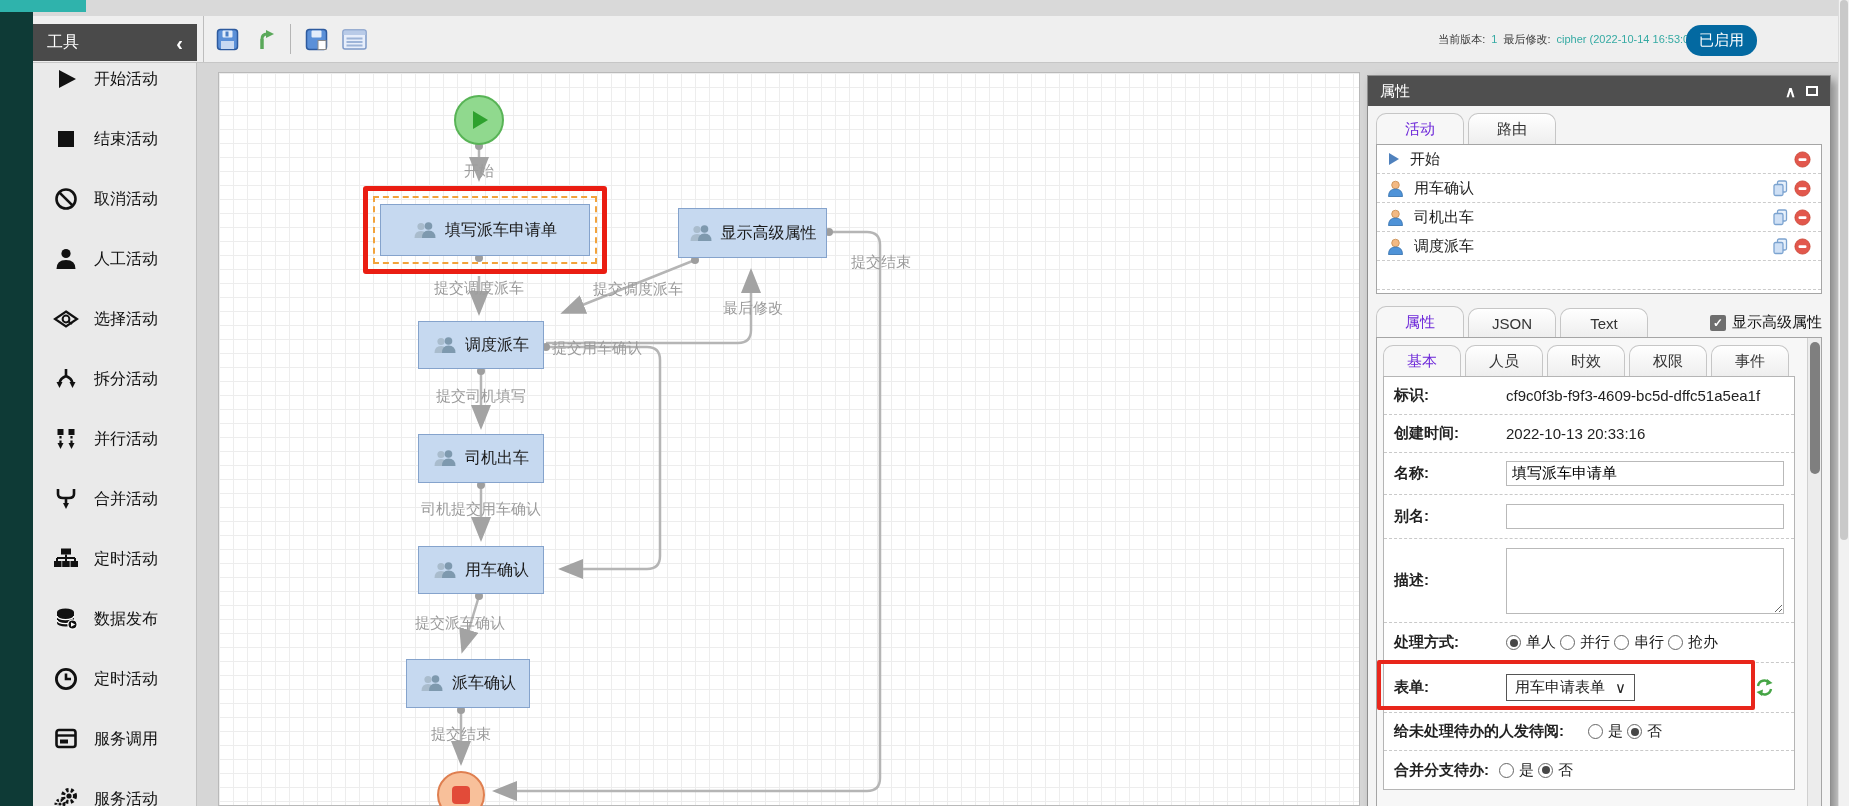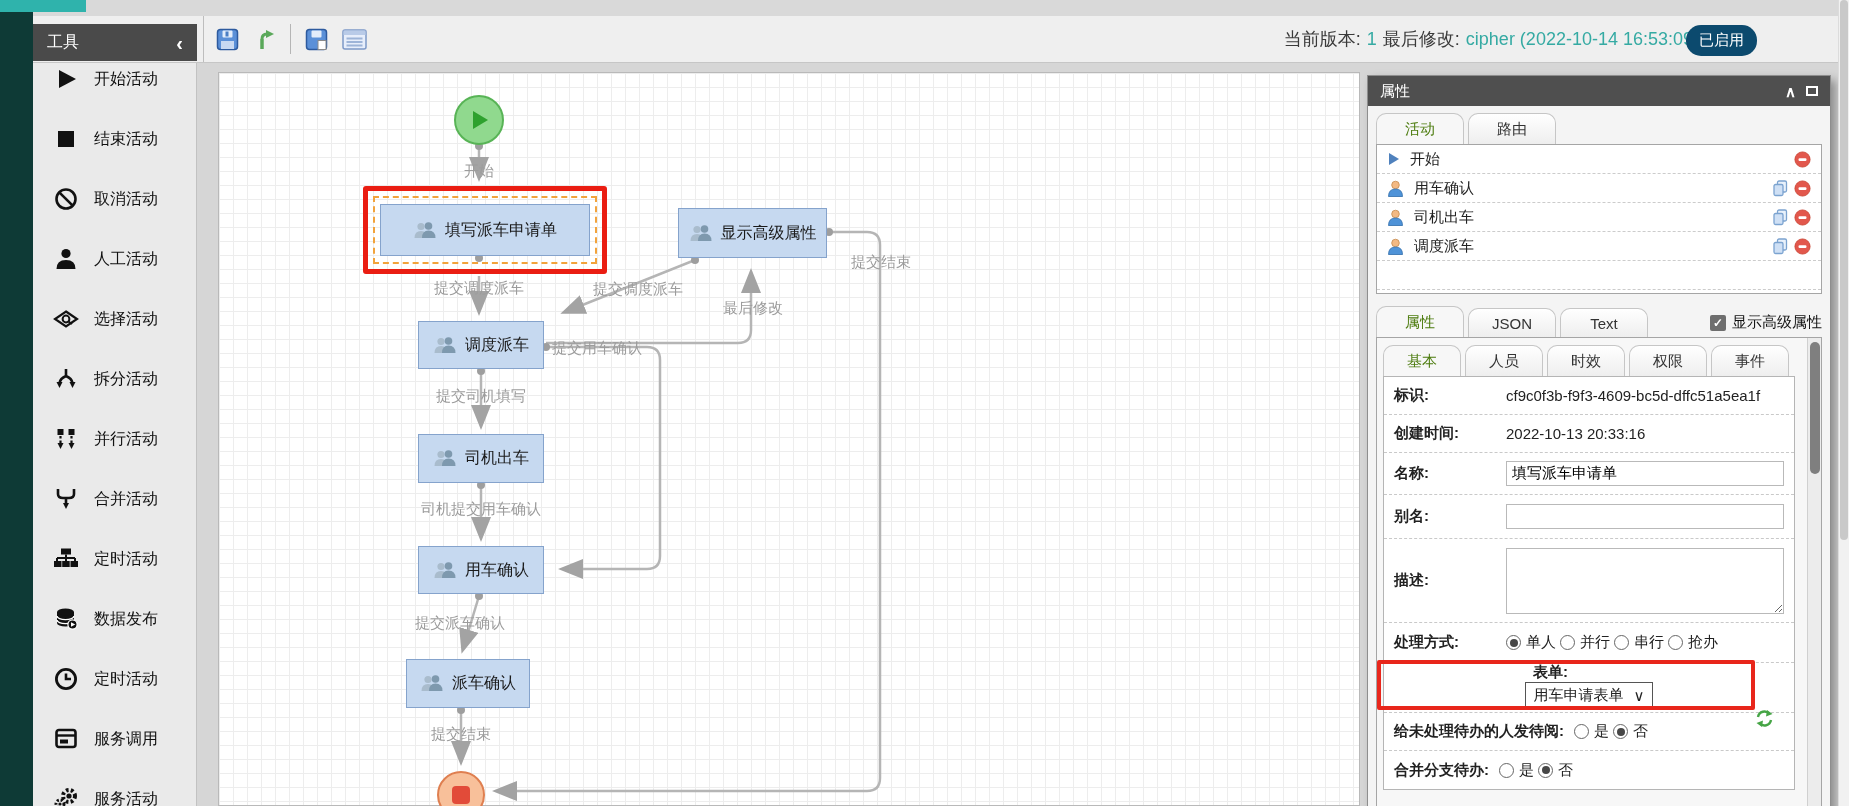--- a/index.html
+++ b/index.html
@@ -9,23 +9,23 @@
   
   .left-strip { position:absolute; left:0; top:0; width:33px; height:806px; background:#0e3a36; }
   .teal-corner { position:absolute; left:0; top:0; width:86px; height:12px; background:#2fb3ac; z-index:6; }
   .topbar { position:absolute; left:33px; top:16px; width:1816px; height:47px; background:#efefef; border-bottom:1px solid #c6c6c6; z-index:5; }
   .tools-header { position:absolute; left:0; top:8px; width:164px; height:37px; background:#4a4a4a; color:#fff;
                   display:flex; align-items:center; padding:0 14px; font-size:16px; }
   .tools-collapse { margin-left:auto; font-size:20px; font-weight:bold; line-height:1; cursor:pointer; }
   .tb-icons { position:absolute; left:170px; top:0; height:46px; display:flex; align-items:center; gap:12px; padding-left:10px; border-left:1px solid #bdbdbd; }
   .tb-btn { width:26px; height:26px; display:flex; align-items:center; justify-content:center; cursor:pointer; }
   .tb-sep { width:1px; height:30px; background:#b5b5b5; }
-  .version-info { position:absolute; right:150px; top:0; height:46px; display:flex; align-items:center; gap:6px; font-size:18px; color:#3a3a3a; }
+  .version-info { position:absolute; right:150px; top:0; height:46px; display:flex; align-items:center; gap:6px; font-size:11px; color:#3a3a3a; }
   .version-info .teal { color:#35aaa3; }
-  .status-pill { position:absolute; right:92px; top:9px; background:#0c4a6e; color:#fff; font-size:15px; padding:6px 13px; border-radius:15px; cursor:pointer; }
+  .status-pill { position:absolute; right:92px; top:9px; background:#0369a1; color:#fff; font-size:15px; padding:6px 13px; border-radius:15px; cursor:pointer; }
 
   
   .sidebar { position:absolute; left:33px; top:47px; width:164px; height:759px; background:#eaeaea; border-right:1px solid #c2c2c2; padding-top:2px; overflow:hidden; z-index:4; }
   .side-item { height:60px; display:flex; align-items:center; gap:15px; padding-left:20px; font-size:16px; color:#111; cursor:pointer; }
   .sicon { width:26px; height:26px; display:flex; align-items:center; justify-content:center; flex-shrink:0; }
 
   
   .canvas-wrap { position:absolute; left:197px; top:47px; right:0; bottom:0; background:#d6d6d6; }
   .canvas { position:absolute; left:21px; top:25px; width:1142px; height:734px; background:#fff;
             background-image:linear-gradient(#ededed 1px, transparent 1px), linear-gradient(90deg,#ededed 1px, transparent 1px);
@@ -48,21 +48,21 @@
   
   .panel { position:absolute; left:1367px; top:75px; width:464px; height:745px; background:#f4f4f4;
            border:1px solid #8e8e8e; box-shadow:5px 5px 9px rgba(0,0,0,.35); z-index:10; }
   .panel-header { height:30px; background:#4f4f4f; color:#fff; display:flex; align-items:center; padding:0 12px; font-size:15px; }
   .ph-icons { margin-left:auto; display:flex; align-items:center; gap:10px; }
   .ph-caret { font-size:15px; font-weight:bold; cursor:pointer; line-height:1; }
   .ph-box { width:12px; height:10px; border:2px solid #fff; cursor:pointer; }
   .tabs { display:flex; gap:4px; padding:7px 8px 0; }
   .tab { width:88px; text-align:center; font-size:15px; padding:6px 0 5px; border:1px solid #c6c6c6; border-bottom:none;
          border-radius:10px 10px 0 0; background:linear-gradient(#ffffff,#eeeeee); color:#333; cursor:pointer; }
-  .tab.active { color:#4d7c0f; background:#f7f7f7; }
+  .tab.active { color:#6d28d9; background:#f7f7f7; }
   .node-list { margin:0 8px; background:#fff; border:1px solid #a5a5a5; height:150px; overflow:hidden; }
   .nl-row { height:29px; display:flex; align-items:center; gap:10px; padding:0 10px; border-bottom:1px dashed #ccc; font-size:15px; cursor:pointer; }
   .nl-actions { margin-left:auto; display:flex; gap:5px; align-items:center; }
   .nl-actions svg { cursor:pointer; }
   .tabs2 { display:flex; align-items:flex-end; gap:4px; padding:12px 8px 0; }
   .adv { margin-left:auto; display:flex; align-items:center; gap:6px; font-size:15px; color:#111; padding-bottom:5px; }
   .checkbox { width:16px; height:16px; background:#6e6e6e; border-radius:2px; color:#fff; font-size:12px; font-weight:bold;
               display:flex; align-items:center; justify-content:center; cursor:pointer; }
   .form-outer { margin:0 8px; border:1px solid #a5a5a5; background:#f7f7f7; position:relative; height:470px; padding-right:20px; }
   .tabs3 { display:flex; gap:4px; padding:7px 6px 0; }
@@ -516,38 +516,38 @@
       </div>
       <div class="frow" style="height:40px;">
         <span class="flabel">处理方式:</span>
         <span class="radio-group">
           <span><span class="radio sel"></span><span>单人</span></span>
           <span><span class="radio"></span><span>并行</span></span>
           <span><span class="radio"></span><span>串行</span></span>
           <span><span class="radio"></span><span>抢办</span></span>
         </span>
       </div>
-      <div class="frow" style="height:50px;flex-direction:column;">
+      <div class="frow" style="height:50px;">
         <div class="red-box"></div>
         <span class="flabel">表单:</span>
         <span class="fake-select">
           <span>用车申请表单</span>
           <span>∨</span>
         </span>
         <span class="refresh-btn">
           <svg width="19" height="19">
               <path d="M3,8 a6.5,6.5 0 0 1 11.5,-3" fill="none" stroke="#46a546" stroke-width="2.4"></path>
               <polygon points="12,1 17.5,5 11,7.5" fill="#46a546"></polygon>
               <path d="M16,11 a6.5,6.5 0 0 1 -11.5,3" fill="none" stroke="#46a546" stroke-width="2.4"></path>
               <polygon points="7,18 1.5,14 8,11.5" fill="#46a546"></polygon>
             </svg>
         </span>
       </div>
       <div class="frow" style="height:38px;">
-        <span class="flabel" style="width:auto; margin-right:10px;">给未处理待办的人发待阅:</span>
+        <span class="flabel" style="width:auto; margin-right:24px;">给未处理待办的人发待阅:</span>
         <span class="radio-group">
           <span><span class="radio"></span><span>是</span></span>
           <span><span class="radio sel"></span><span>否</span></span>
         </span>
       </div>
       <div class="frow" style="height:38px; border-bottom:none;">
         <span class="flabel" style="width:auto; margin-right:10px;">合并分支待办:</span>
         <span class="radio-group">
           <span><span class="radio"></span><span>是</span></span>
           <span><span class="radio sel"></span><span>否</span></span>

